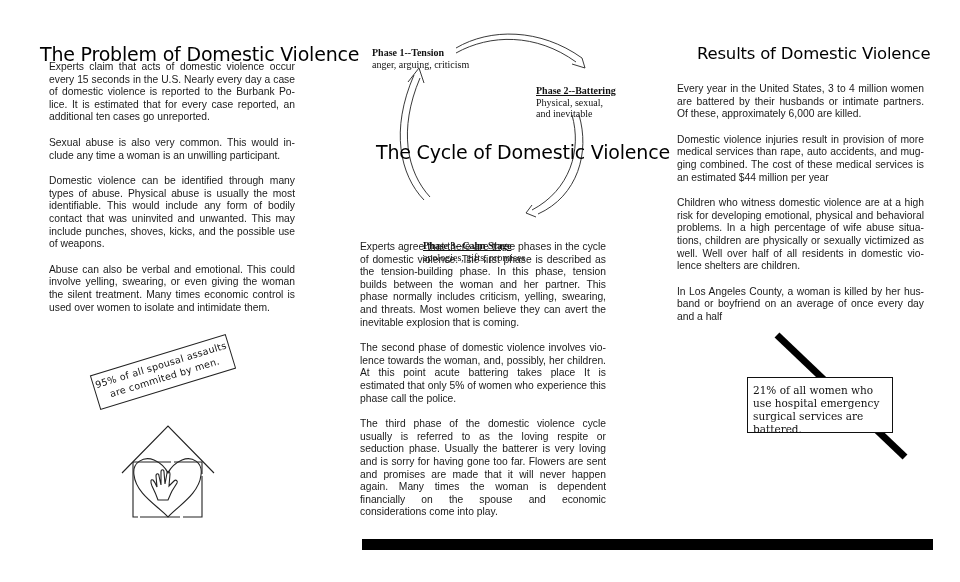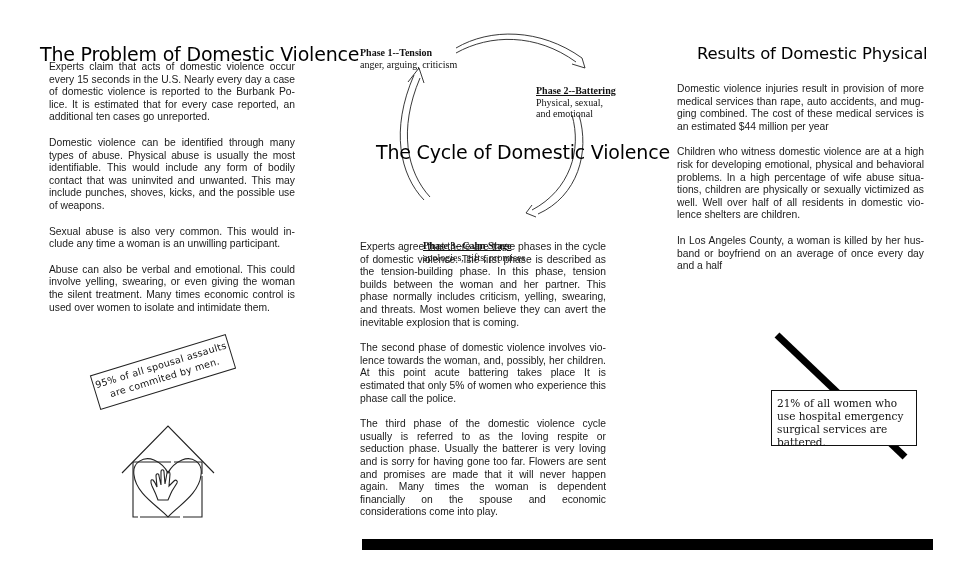--- a/index.html
+++ b/index.html
@@ -28,31 +28,31 @@
     #cycle-title { left: 46px; top: 131px; font-size: 19px; background: transparent; }
 
     #mid-body { left: 40px; top: 241px; width: 246px; }
 
     #bottom-rule { position: absolute; left: 362px; top: 539px; width: 571px; height: 11px; background: #000; }
 
     #right-title { left: 52px; top: 44px; font-size: 16.5px; }
     #right-body { left: 32px; top: 83px; width: 247px; }
 
     #slash-line { position: absolute; left: 765px; top: 327px; width: 190px; height: 140px; }
-    #stat-box-21 { position: absolute; left: 747px; top: 390px; width: 146px; height: 56px; border: 1.5px solid #111; background: #fff; box-sizing: border-box; padding: 6px 5px 0 5px; font-family: "DejaVu Serif", serif; font-size: 10.5px; line-height: 13px; color: #111; margin-left: 24px; }
+    #stat-box-21 { position: absolute; left: 747px; top: 377px; width: 146px; height: 56px; border: 1.5px solid #111; background: #fff; box-sizing: border-box; padding: 6px 5px 0 5px; font-family: "DejaVu Serif", serif; font-size: 10.5px; line-height: 13px; color: #111; }
   </style>
 </head>
 <body>
 
 <section class="panel" id="panel-left">
   <h1 class="heading" id="left-title">The Problem of Domestic Violence</h1>
   <div class="body-text" id="left-body">
     <p>Experts claim that acts of domestic violence occur every 15 seconds in the U.S.  Nearly every day a case of domestic violence is reported to the Burbank Po­lice.  It is estimated that for every case reported, an additional ten cases go unreported.</p>
+    <p>Sexual abuse is also very common.  This would in­clude any time a woman is an unwilling participant.</p>
     <p>Domestic violence can be identified through many types of abuse.  Physical abuse is usually the most identifiable.  This would include any form of bodily con­tact that was uninvited and unwanted.  This may in­clude punches, shoves, kicks, and the possible use of weapons.</p>
-    <p>Sexual abuse is also very common.  This would in­clude any time a woman is an unwilling participant.</p>
     <p>Abuse can also be verbal and emotional.  This could involve yelling, swearing, or even giving the woman the silent treatment.  Many times economic control is used over women to isolate and intimidate them.</p>
   </div>
 
   <div id="stat-box-95">
     <div>95% of all spousal assaults</div>
     <div>are commited by men.</div>
   </div>
 
   <svg id="house-logo" viewBox="0 0 110 105">
     <g fill="none" stroke="#222" stroke-width="1.1">
@@ -76,49 +76,50 @@
         <path d="M252 115 C262 150 250 190 212 210"></path>
         <path d="M259 115 C270 152 258 196 218 214"></path>
         <path d="M212 205 L206 213 L216 217"></path>
 
         <path d="M104 200 C80 175 70 130 94 75"></path>
         <path d="M110 197 C87 172 78 130 100 78"></path>
         <path d="M88 82 L99 68 L104 83"></path>
       </g>
     </svg>
 
-    <div class="phase-label" id="phase1" style="left:40px;top:47px;">
+    <div class="phase-label" id="phase1" style="left:52px;top:47px;">
       <div class="phase-title">Phase 1--Tension</div>
       <div>anger, arguing, criticism</div>
     </div>
     <div class="phase-label" id="phase2" style="left:216px;top:85px;">
       <div class="phase-title" style="text-decoration:underline;">Phase 2--Battering</div>
       <div>Physical, sexual,</div>
-      <div>and emotional</div>
+      <div>and inevitable</div>
     </div>
     <div class="phase-label" id="phase3" style="left:103px;top:196px;">
       <div class="phase-title" style="text-decoration:underline;margin-top:44px;">Phase 3--Calm Stage</div>
       <div>apologies, gifts, promises</div>
     </div>
 
     <h2 class="heading" id="cycle-title" style="margin:10px;">The Cycle of Domestic Violence</h2>
   </div>
 
   <div class="body-text" id="mid-body">
     <p>Experts agree that there are three phases in the cycle of domestic violence.  The first phase is described as the tension-building phase.  In this phase, tension builds between the woman and her partner.  This phase nor­mally includes criticism, yelling, swearing, and threats.  Most women believe they can avert the inevitable ex­plosion that is coming.</p>
     <p>The second phase of domestic violence involves vio­lence towards the woman, and, possibly, her children.  At this point acute battering takes place  It is estimated that only 5% of women who experience this phase call the police.</p>
     <p>The third phase of the domestic violence cycle usually is referred to as the loving respite or seduction phase.  Usually the batterer is very loving and is sorry for hav­ing gone too far.  Flowers are sent and promises are made that it will never happen again.  Many times the woman is dependent financially on the spouse and eco­nomic considerations come into play.</p>
   </div>
 </section>
 
 <div id="bottom-rule"></div>
 
 <section class="panel" id="panel-right">
-  <h1 class="heading" id="right-title" style="margin:0;">Results of Domestic Physical</h1>
+  <h1 class="heading" id="right-title" style="margin:0;">Results of Domestic Violence</h1>
   <div class="body-text" id="right-body">
+    <p>Every year in the United States, 3 to 4 million women are battered by their husbands or intimate partners.  Of these, approximately 6,000 are killed.</p>
     <p>Domestic violence injuries result in provision of more medical services than rape, auto accidents, and mug­ging combined.  The cost of these medical services is an estimated $44 million per year</p>
     <p>Children who witness domestic violence are at a high risk for developing emotional, physical and behavioral problems.  In a high percentage of wife abuse situa­tions, children are physically or sexually victimized as well.  Well over half of all residents in domestic vio­lence shelters are children.</p>
     <p>In Los Angeles County, a woman is killed by her hus­band or boyfriend on an average of once every day and a half</p>
   </div>
 </section>
 
 <svg id="slash-line" viewBox="0 0 190 140">
   <line x1="12" y1="8" x2="140" y2="130" stroke="#000" stroke-width="7"></line>
 </svg>
 

